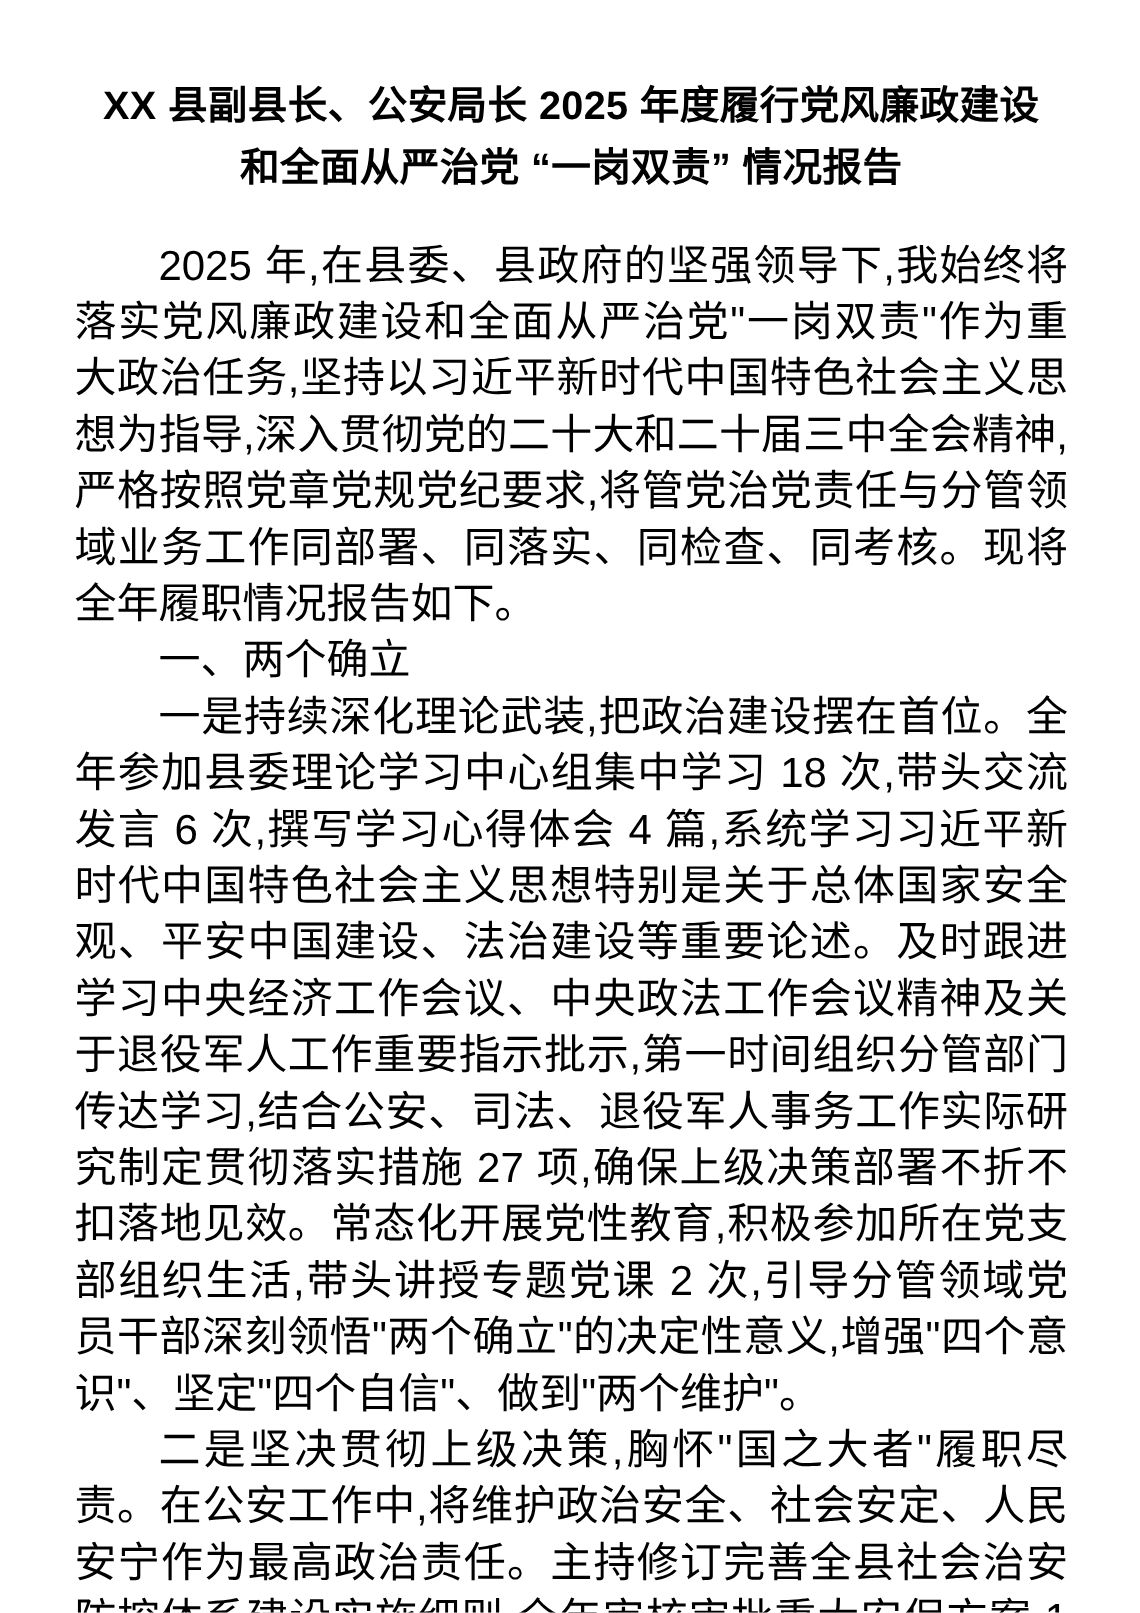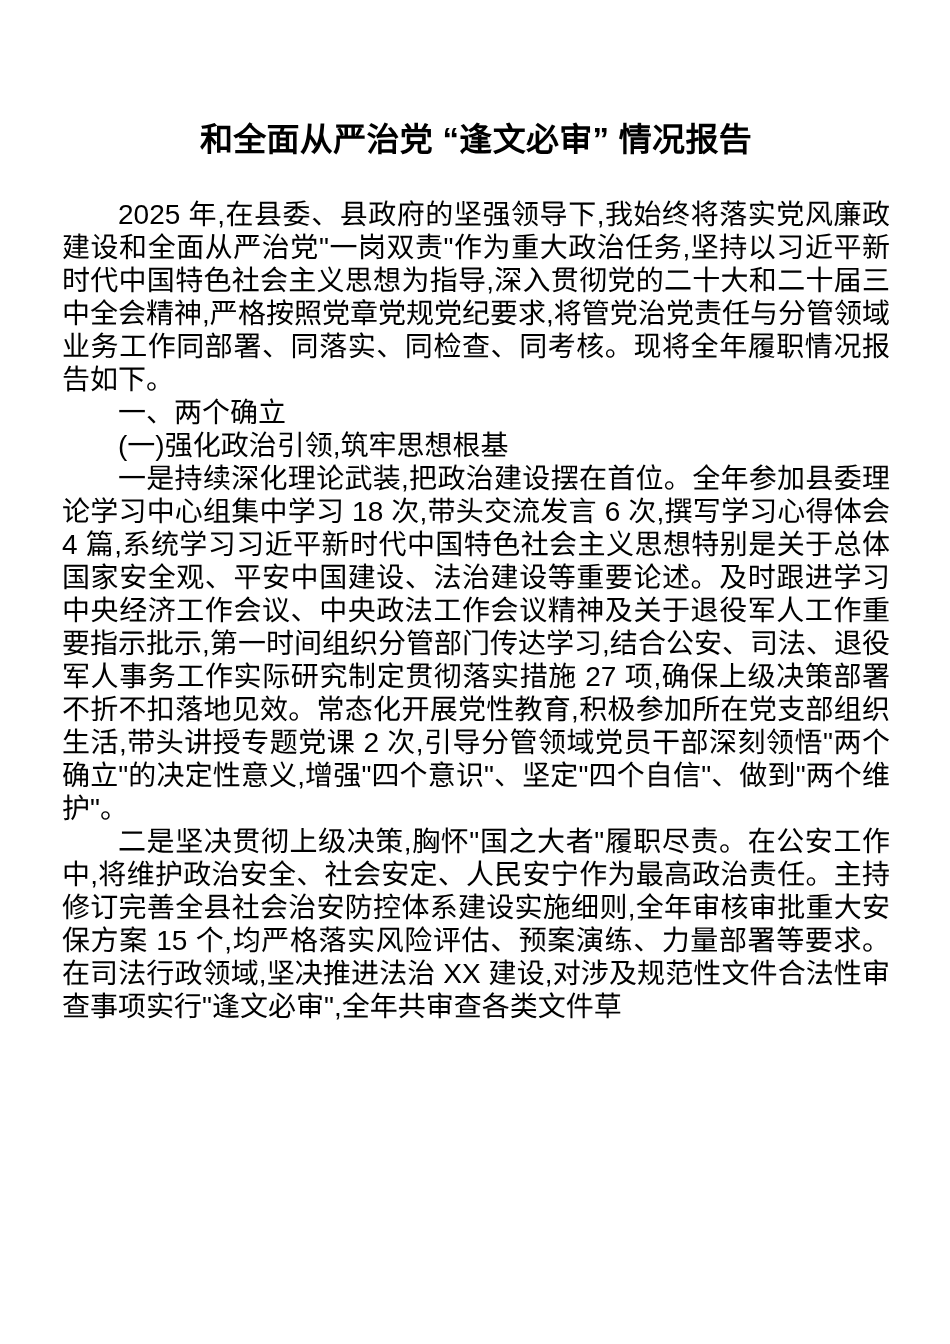--- a/index.html
+++ b/index.html
@@ -40,22 +40,22 @@
     letter-spacing: 0.3px;
     word-break: break-all;
   }
 
   
   .body-block {
     margin-top: 32px;
   }
   p.para {
     margin: 0;
-    font-size: 28px;
-    line-height: 33px;
+    font-size: 35px;
+    line-height: 47px;
     text-align: justify;
     text-align-last: left;
     text-justify: inter-character;
     word-break: break-all;
     letter-spacing: 0px;
   }
   p.indent {
     text-indent: 2em;
   }
   p.heading-num {
@@ -67,29 +67,28 @@
   .lead {
     font-weight: 400;
   }
 </style>
 </head>
 <body>
 
 <div class="page">
   <div class="content">
 
-    <h1 class="doc-title"><br><span>和全面从严治党 “逢文必审” 情况报告</span></h1>
+    <h1 class="doc-title"><span>XX 县副县长、公安局长 2025 年度履行党风廉政建设</span><br><span>和全面从严治党 “一岗双责” 情况报告</span></h1>
 
     <div class="body-block">
 
       <p class="para indent">2025 年,在县委、县政府的坚强领导下,我始终将落实党风廉政建设和全面从严治党"一岗双责"作为重大政治任务,坚持以习近平新时代中国特色社会主义思想为指导,深入贯彻党的二十大和二十届三中全会精神,严格按照党章党规党纪要求,将管党治党责任与分管领域业务工作同部署、同落实、同检查、同考核。现将全年履职情况报告如下。</p>
 
       <p class="para heading-num">一、两个确立</p>
 
-      <p class="para heading-sub">(一)强化政治引领,筑牢思想根基</p>
 
       <p class="para indent"><span class="lead">一是</span><span>持续深化理论武装,把政治建设摆在首位。全年参加县委理论学习中心组集中学习 18 次,带头交流发言 6 次,撰写学习心得体会 4 篇,系统学习习近平新时代中国特色社会主义思想特别是关于总体国家安全观、平安中国建设、法治建设等重要论述。及时跟进学习中央经济工作会议、中央政法工作会议精神及关于退役军人工作重要指示批示,第一时间组织分管部门传达学习,结合公安、司法、退役军人事务工作实际研究制定贯彻落实措施 27 项,确保上级决策部署不折不扣落地见效。常态化开展党性教育,积极参加所在党支部组织生活,带头讲授专题党课 2 次,引导分管领域党员干部深刻领悟"两个确立"的决定性意义,增强"四个意识"、坚定"四个自信"、做到"两个维护"。</span></p>
 
       <p class="para indent"><span class="lead">二是</span><span>坚决贯彻上级决策,胸怀"国之大者"履职尽责。在公安工作中,将维护政治安全、社会安定、人民安宁作为最高政治责任。主持修订完善全县社会治安防控体系建设实施细则,全年审核审批重大安保方案 15 个,均严格落实风险评估、预案演练、力量部署等要求。在司法行政领域,坚决推进法治 XX 建设,对涉及规范性文件合法性审查事项实行"逢文必审",全年共审查各类文件草</span></p>
 
     </div>
   </div>
 </div>
 
 </body></html>

